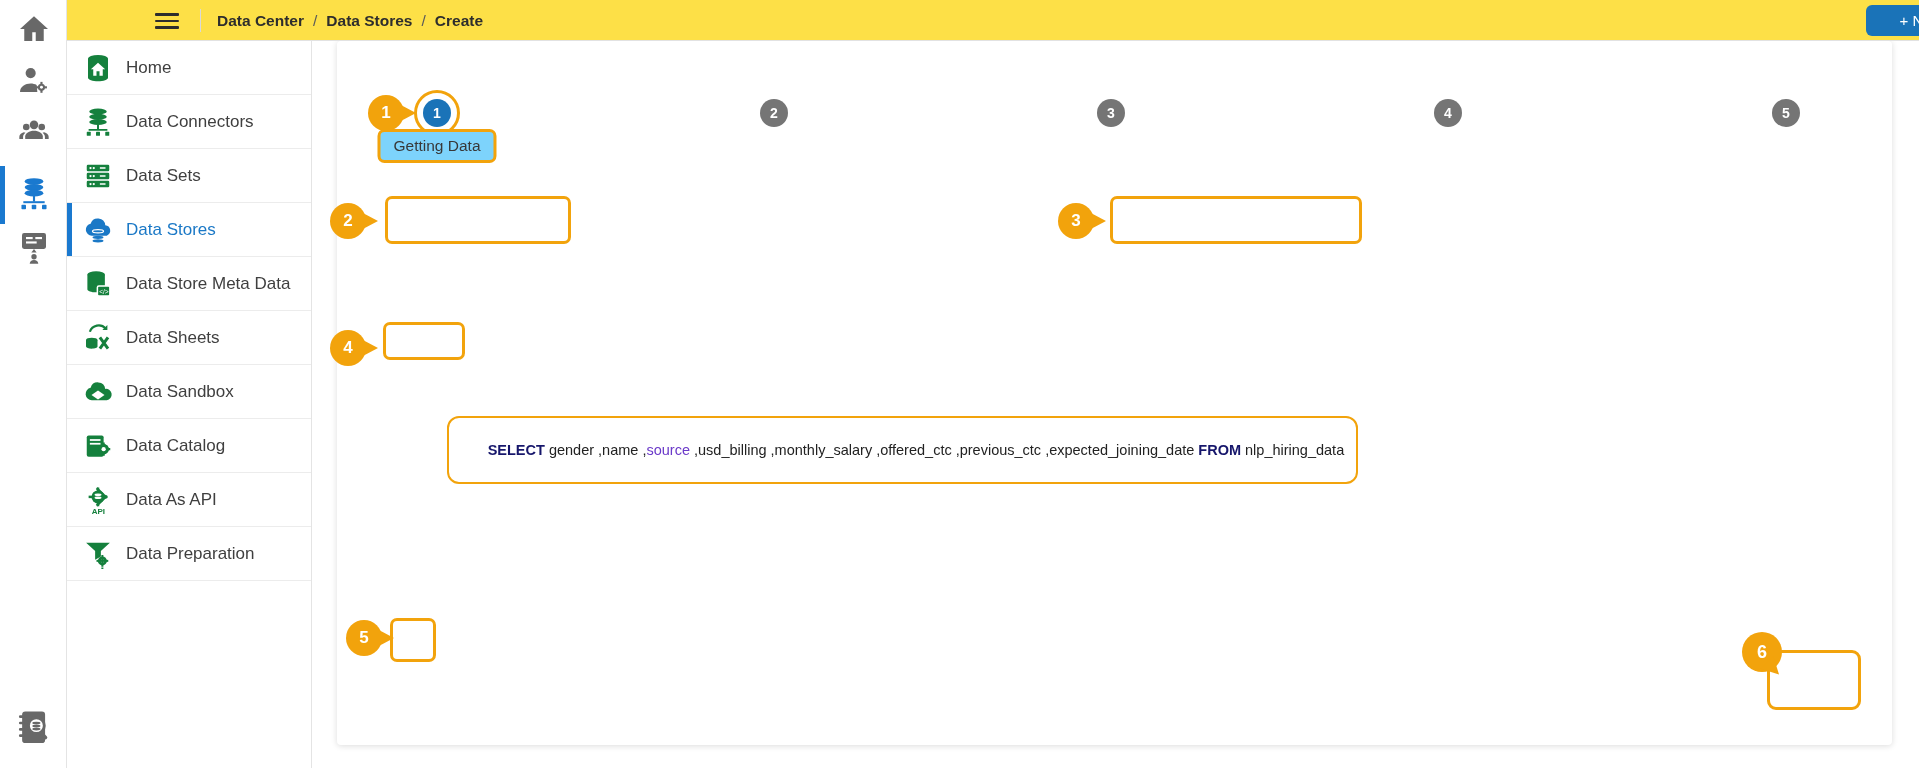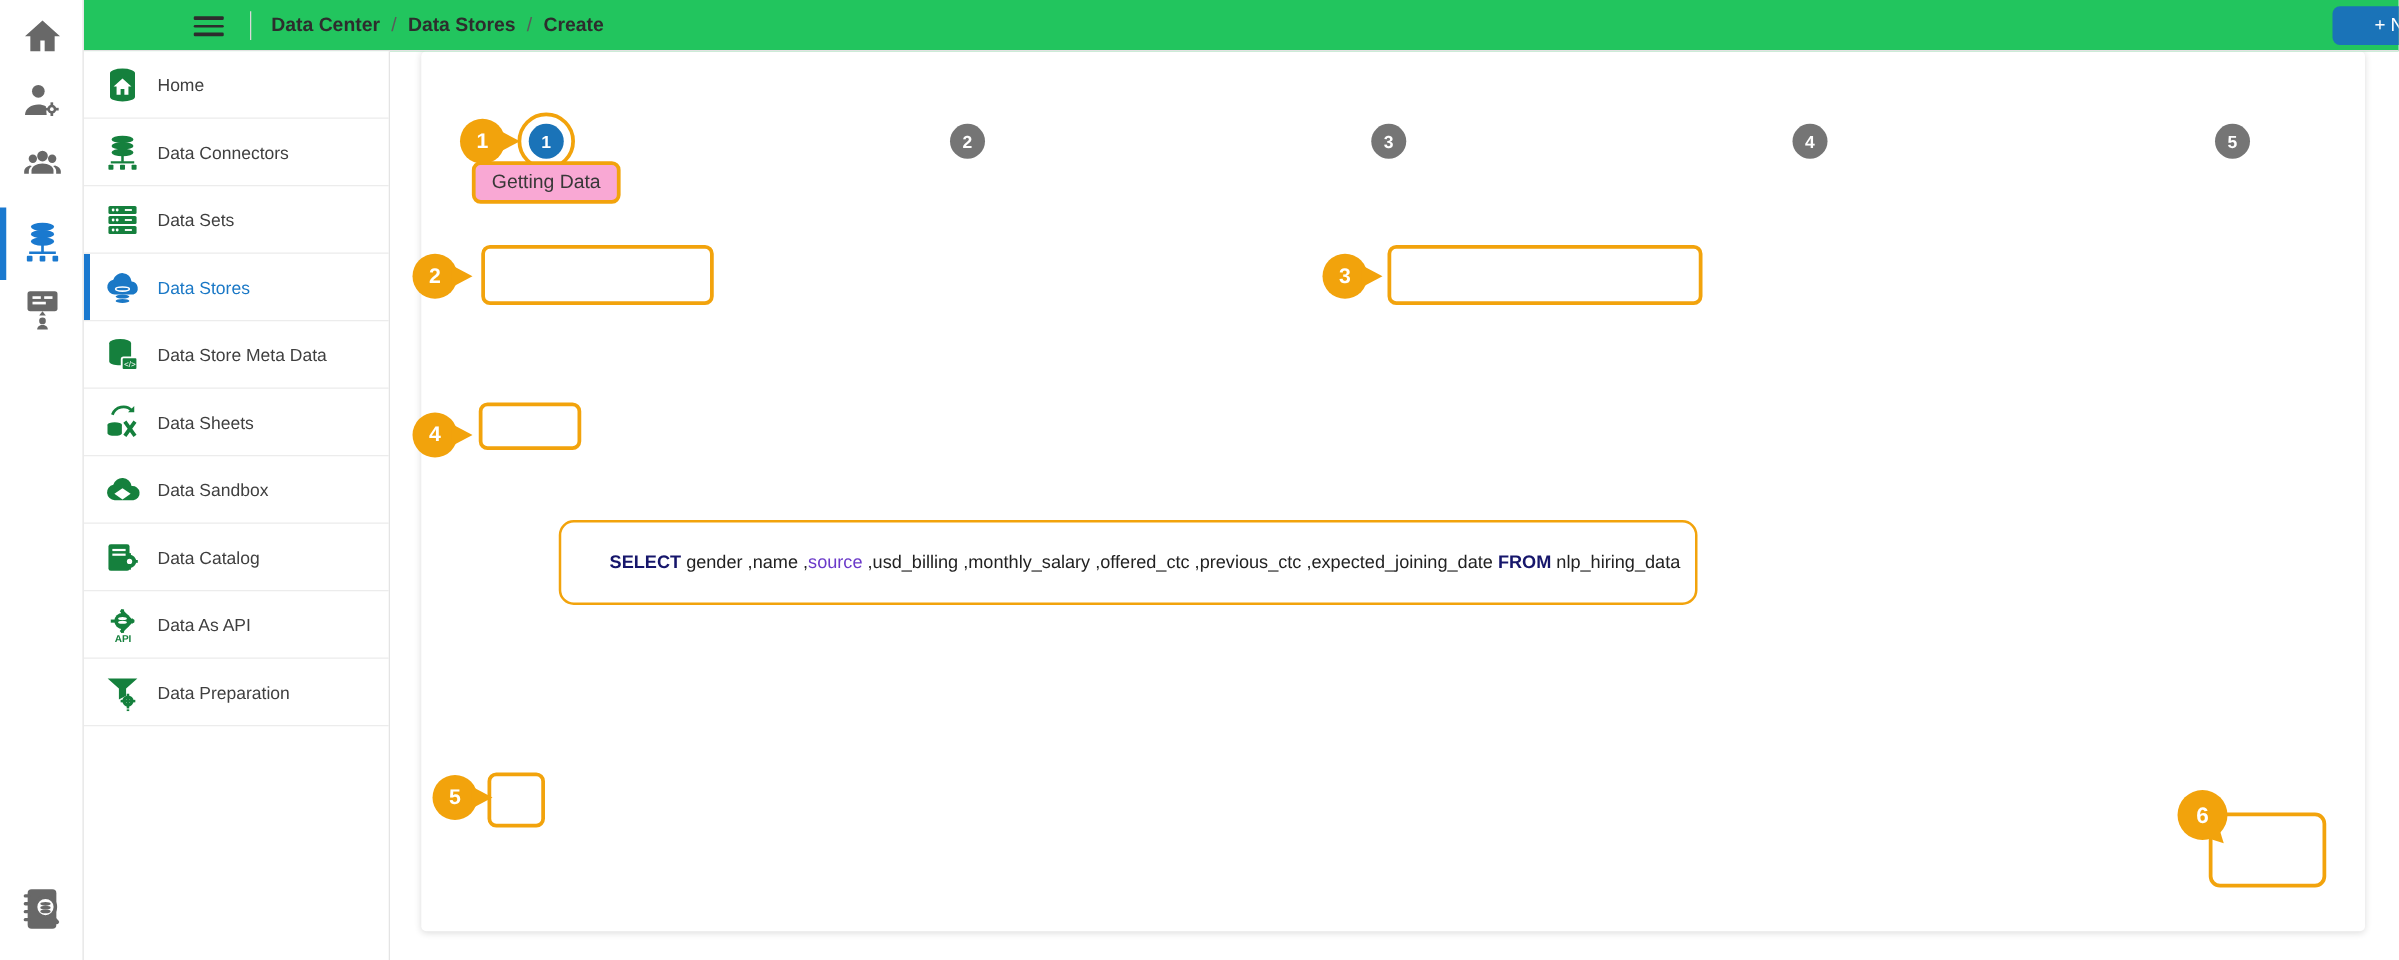--- a/index.html
+++ b/index.html
@@ -16,35 +16,35 @@
   #app{position:relative;width:1919px;height:768px;background:#fff;}
 
   
   .rail{position:absolute;left:0;top:0;width:67px;height:768px;background:#fff;border-right:1px solid var(--border);z-index:3;}
   .rail-icon{position:absolute;left:18px;width:32px;height:32px;color:var(--gray-icon);cursor:pointer;}
   .rail-icon svg{width:100%;height:100%;fill:currentColor;}
   .rail-icon.active{color:var(--blue-bright);}
   .rail-indicator{position:absolute;left:0;top:166px;width:5px;height:58px;background:var(--blue-bright);}
 
   
-  .topbar{position:absolute;left:67px;top:0;width:1852px;height:41px;background:#22c55e;border-bottom:1px solid #e2e2e2;z-index:2;}
+  .topbar{position:absolute;left:67px;top:0;width:1852px;height:41px;background:#fde047;border-bottom:1px solid #e2e2e2;z-index:2;}
   .hamburger{position:absolute;left:88px;top:13px;width:24px;height:16px;cursor:pointer;}
   .hamburger i{display:block;width:24px;height:2.6px;background:#2d2d2d;border-radius:1px;margin-bottom:4px;}
   .tb-sep{position:absolute;left:133px;top:9px;width:1px;height:23px;background:#d9d9d9;}
   .breadcrumb{position:absolute;left:150px;top:12px;display:flex;gap:9px;font-size:15.5px;font-weight:600;color:#2d2d2d;}
   .breadcrumb .slash{color:#5a5a5a;font-weight:400;}
   .btn-new{position:absolute;left:1799px;top:5px;width:110px;height:31px;background:var(--blue);color:#fff;
     border:none;border-radius:6px;font-size:15px;font-family:inherit;cursor:pointer;}
 
   
   .sidebar{position:absolute;left:67px;top:41px;width:245px;height:727px;background:#fff;border-right:1px solid var(--border);z-index:2;}
   .side-item{position:relative;height:54px;border-bottom:1px solid #ececec;display:flex;align-items:center;cursor:pointer;}
   .s-icon{width:30px;height:30px;margin-left:16px;color:#15803d;flex:none;}
   .s-icon svg{width:100%;height:100%;fill:currentColor;}
-  .s-label{margin-left:13px;font-size:14px;color:#3f3f3f;}
+  .s-label{margin-left:13px;font-size:17px;color:#3f3f3f;}
   .side-item.active{box-shadow:inset 5px 0 0 var(--blue-bright);}
   .side-item.active .s-label{color:#1a78c6;font-weight:500;}
   .side-item.active .s-icon{color:#1a78c6;}
 
   
   .card{position:absolute;left:337px;top:41px;width:1555px;height:704px;background:#fff;border-radius:4px;
     box-shadow:0 1px 6px rgba(0,0,0,.14);z-index:1;}
 
   
   .step-circle{position:absolute;top:99px;width:28px;height:28px;border-radius:50%;background:#757575;color:#fff;
@@ -58,21 +58,21 @@
   .ann-ring{position:absolute;left:414px;top:90px;width:46px;height:46px;border:3px solid var(--orange);border-radius:50%;z-index:6;pointer-events:none;}
   .callout{position:absolute;width:36px;height:36px;border-radius:50%;background:var(--orange);color:#fff;
     font-weight:bold;font-size:17px;display:flex;align-items:center;justify-content:center;z-index:7;}
   .callout.right::after{content:"";position:absolute;left:100%;margin-left:-5px;top:50%;transform:translateY(-50%);
     border-top:9px solid transparent;border-bottom:9px solid transparent;border-left:17px solid var(--orange);}
   .callout.down{width:40px;height:40px;font-size:18px;}
   .callout.down::after{content:"";position:absolute;left:22px;top:28px;transform:rotate(-45deg);
     border-left:9px solid transparent;border-right:9px solid transparent;border-top:17px solid var(--orange);}
 
   .getting-box{position:absolute;left:437px;top:129px;transform:translateX(-50%);border:3px solid var(--orange);
-    border-radius:7px;padding:5px 13px;font-size:15.5px;color:#383838;font-weight:500;background:#f9a8d4;z-index:6;white-space:nowrap;}
+    border-radius:7px;padding:5px 13px;font-size:15.5px;color:#383838;font-weight:500;background:#7dd3fc;z-index:6;white-space:nowrap;}
 
   
   .field{position:absolute;border-bottom:1.5px solid #757575;padding-bottom:9px;}
   .field .f-label{font-size:11.5px;color:#a8a8a8;letter-spacing:.2px;}
   .field .f-value{font-size:16.5px;color:#3d3d3d;margin-top:5px;}
   .field.disabled{border-bottom:1.5px dotted #b9b9b9;}
   .field.disabled .f-label{color:#bdbdbd;}
   .field.disabled .f-value{color:#b9b9b9;}
 
   .query-label{position:absolute;left:398px;top:330px;font-size:17px;color:#3a3a3a;}

